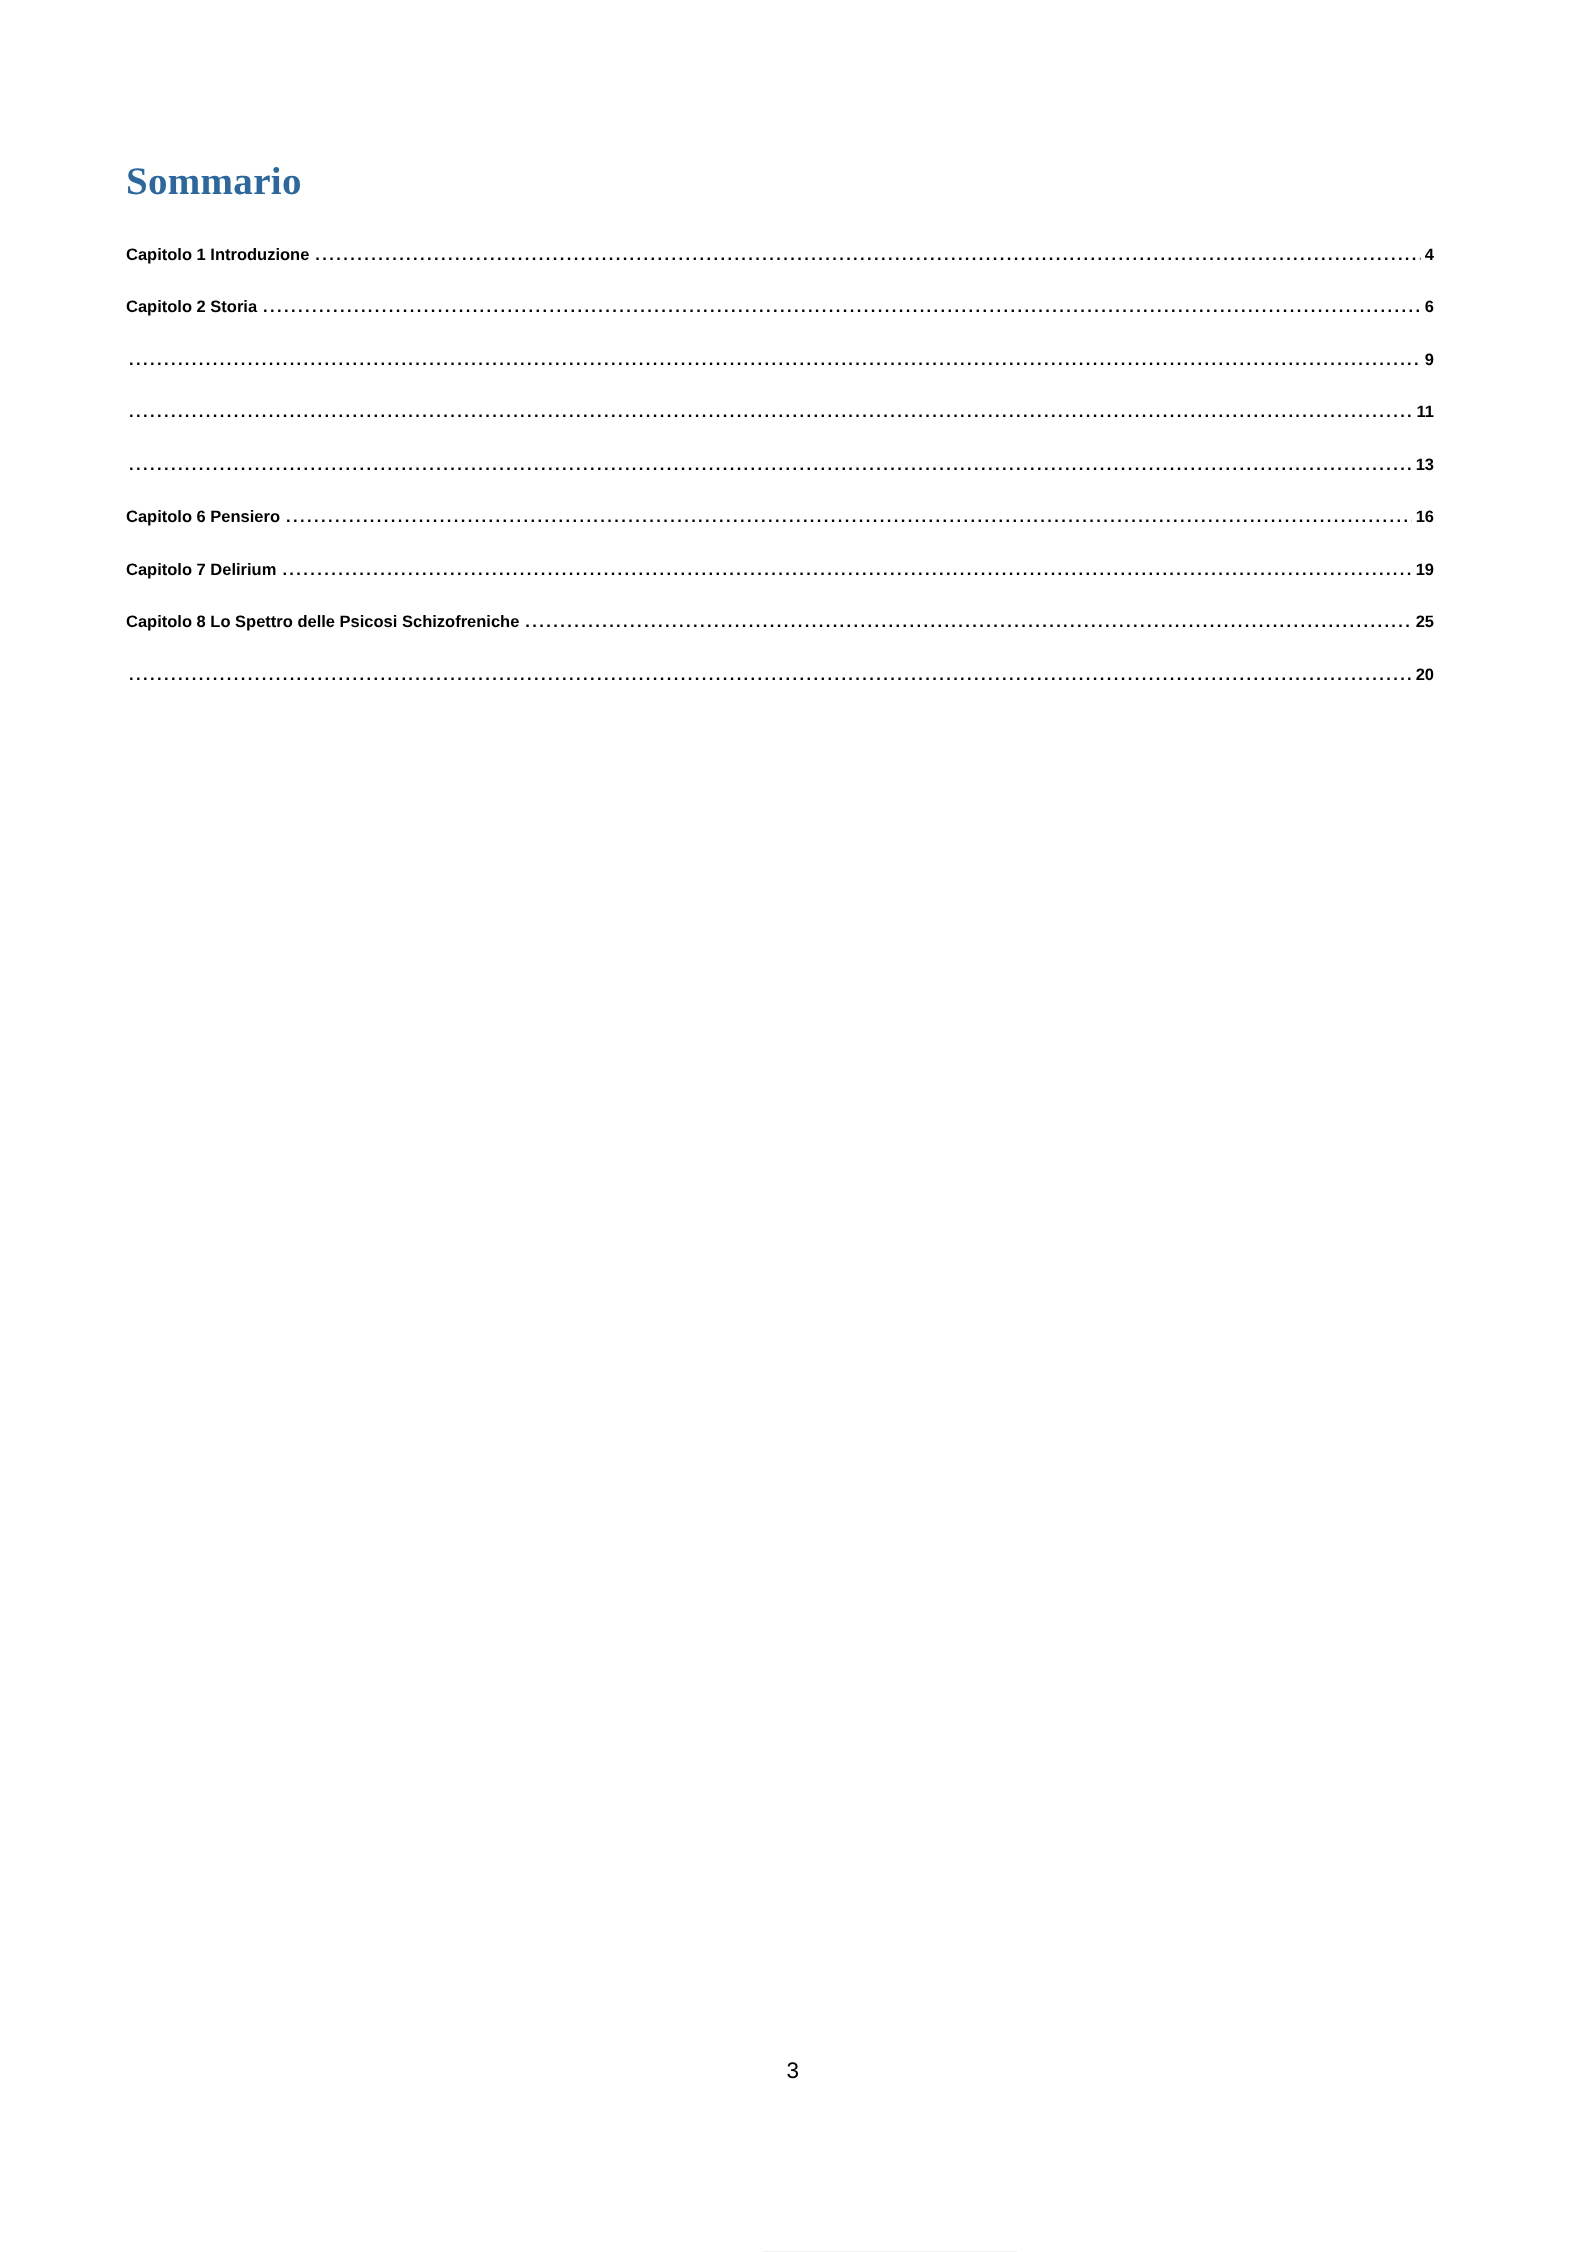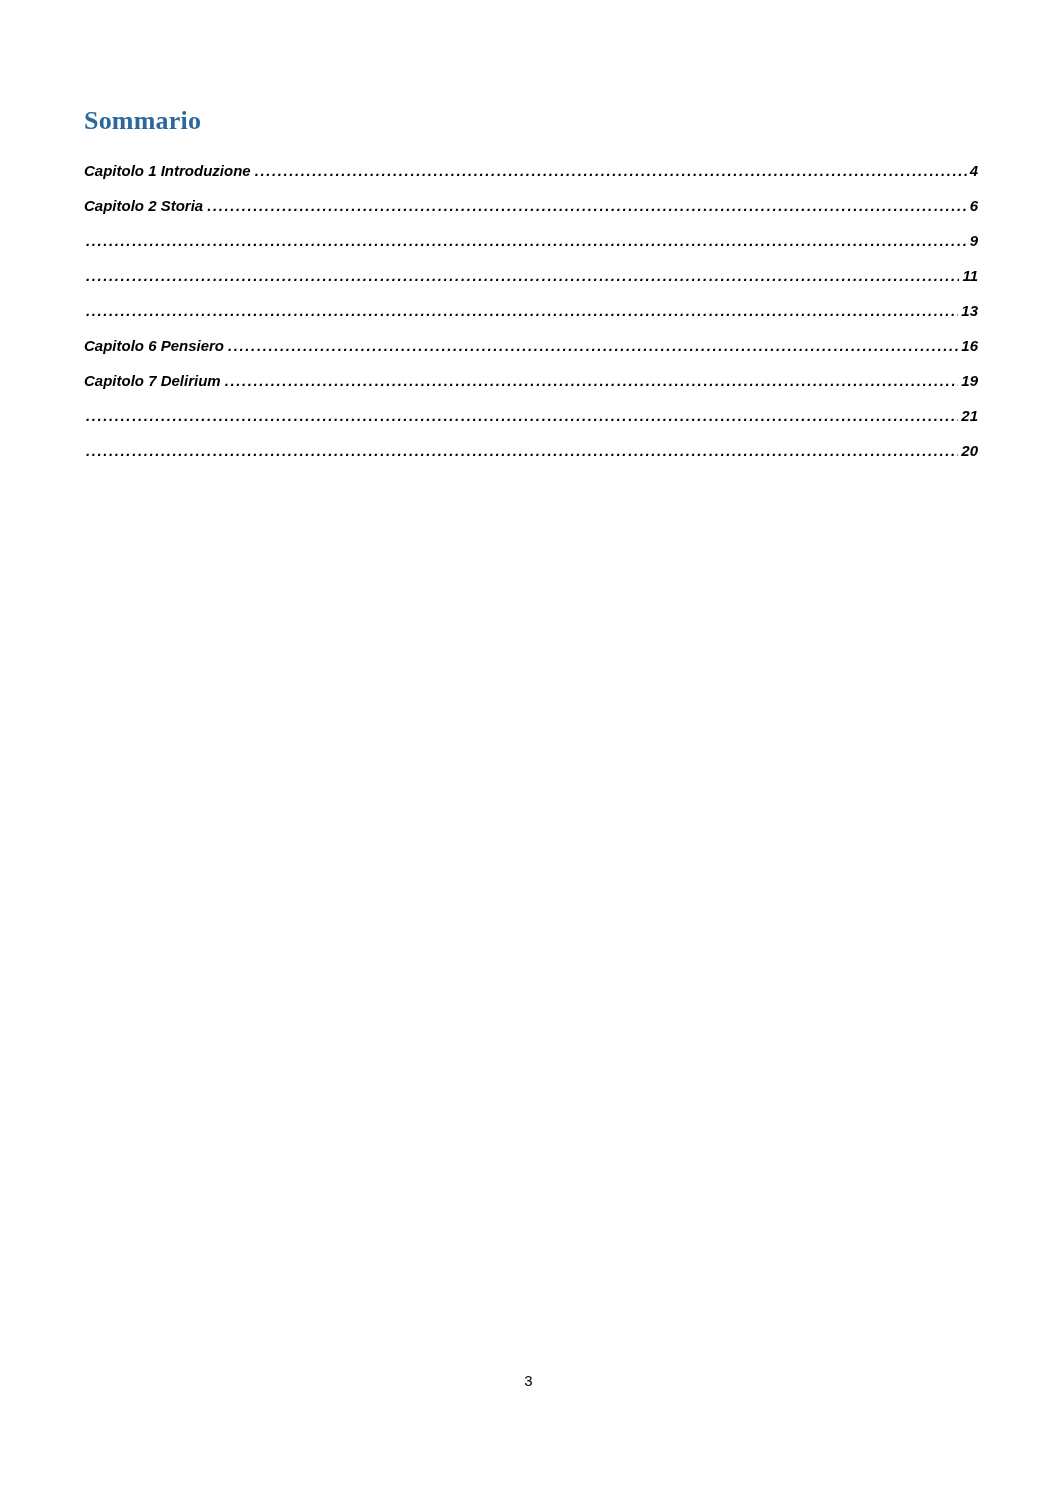--- a/index.html
+++ b/index.html
@@ -13,42 +13,41 @@
     height: 1501px;
     margin: 0 auto;
     background: var(--page-bg, #ffffff);
     font-family: "Liberation Sans", sans-serif;
     color: var(--body-text, #000000);
     overflow: hidden;
   }
   .content {
     position: absolute;
     left: 84px;
-    right: 79px;
+    right: 101px;
     top: 104px;
   }
   .doc-title {
     font-family: "Liberation Serif", serif;
     font-weight: 700;
     font-size: 26px;
     line-height: 34px;
     color: var(--heading-blue, #2C689E);
     letter-spacing: 0.2px;
   }
   .toc {
     margin-top: 15px;
   }
   .toc-row {
     display: flex;
     align-items: flex-start;
     height: 35px;
     line-height: 35px;
     font-weight: 700;
-    font-style: italic;
-    font-size: 15px;
+    font-size: 11px;
     cursor: default;
   }
   .toc-label {
     flex: 0 0 auto;
     white-space: nowrap;
     padding-right: 2px;
   }
   .toc-leader {
     flex: 1 1 auto;
     overflow: hidden;
@@ -106,22 +105,23 @@
         <span class="toc-label">Capitolo 6 Pensiero</span>
         <span class="toc-leader">................................................................................................................................................................................................................................................</span>
         <span class="toc-page">16</span>
       </div>
       <div class="toc-row">
         <span class="toc-label">Capitolo 7 Delirium</span>
         <span class="toc-leader">................................................................................................................................................................................................................................................</span>
         <span class="toc-page">19</span>
       </div>
       <div class="toc-row">
+        <span class="toc-label">Capitolo 8 Lo Spettro delle Psicosi Schizofreniche</span>
         <span class="toc-leader">................................................................................................................................................................................................................................................</span>
-        <span class="toc-page">21</span>
+        <span class="toc-page">25</span>
       </div>
       <div class="toc-row">
         <span class="toc-leader">................................................................................................................................................................................................................................................</span>
         <span class="toc-page">20</span>
       </div>
     </div>
   </div>
 
   <div class="footer">3</div>
 </div>

